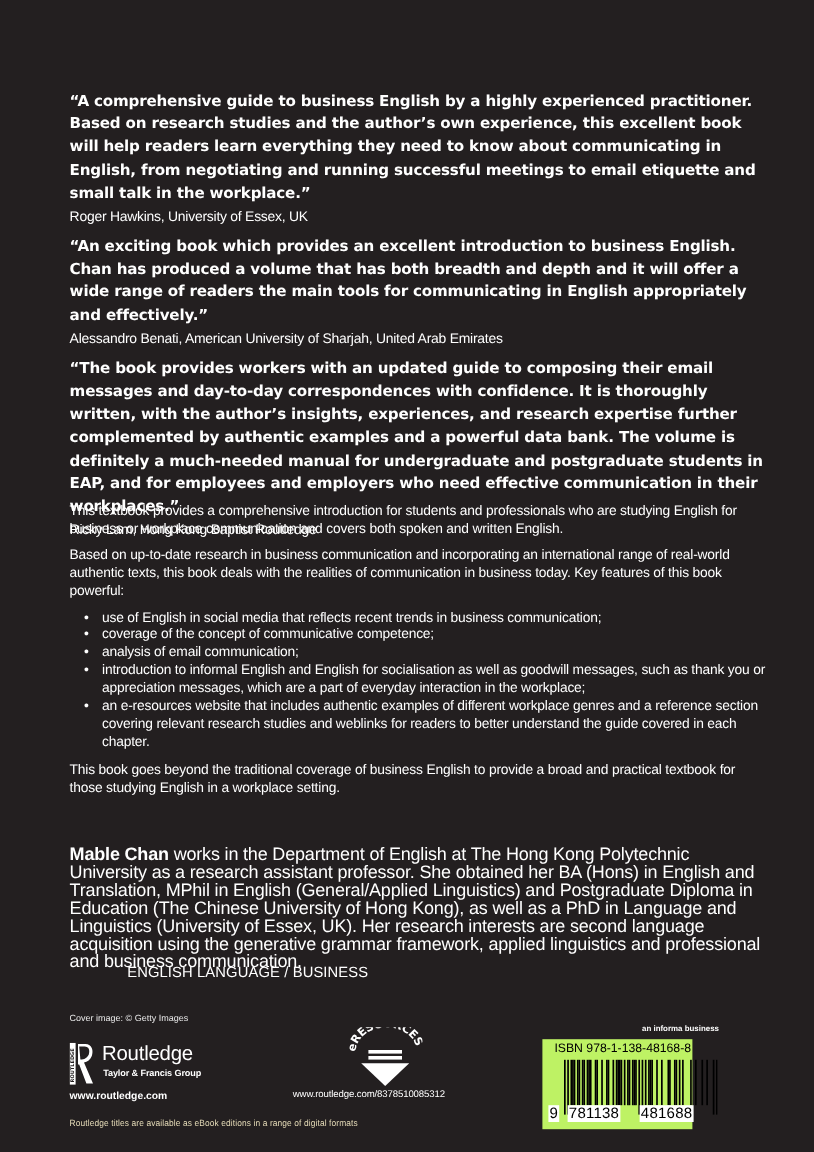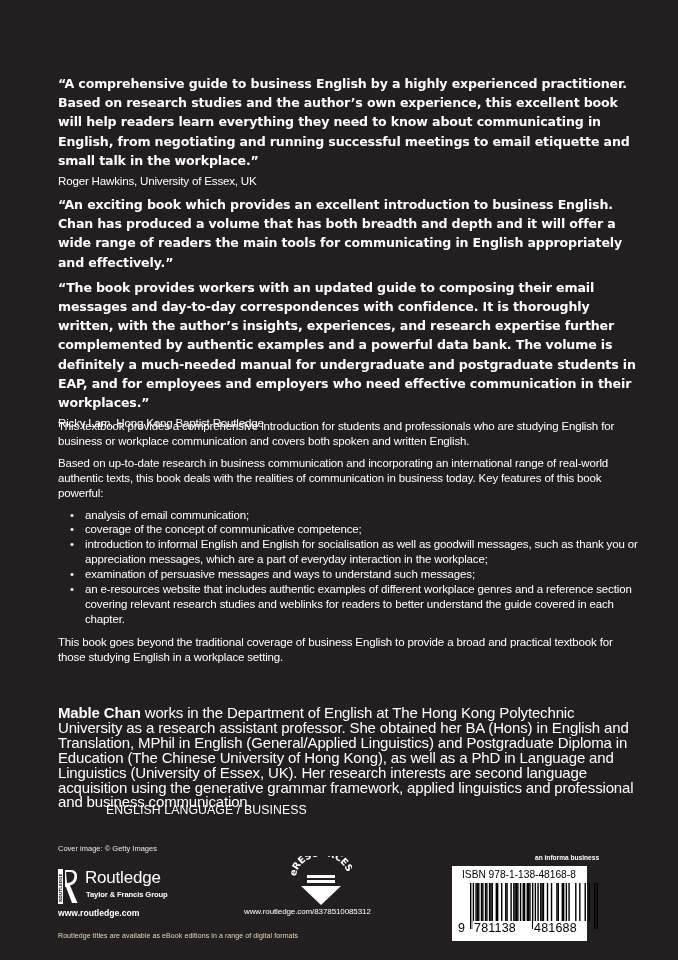--- a/index.html
+++ b/index.html
@@ -70,22 +70,22 @@
   .footer-note {
     position: absolute; left: 58px; top: 915px;
     font-family: "Liberation Sans", sans-serif; font-size: 7.6px; color: #e6dcb8;
     letter-spacing: 0.1px; transform: scaleX(0.92); transform-origin: left center;
   }
   .informa {
     position: absolute; left: 535px; top: 838px;
     font-family: "Liberation Sans", sans-serif; font-size: 6.6px; font-weight: bold;
   }
   .barcode-box {
-    position: absolute; left: 452px; top: 850px; width: 135px; height: 75px;
-    background: #ffffff; color: #000000;
+    position: absolute; left: 452px; top: 850px; width: 125px; height: 75px;
+    background: #bef264; color: #000000;
   }
   .isbn {
     position: absolute; left: 10px; top: 3px;
     font-family: "Liberation Sans", sans-serif; font-size: 10.2px; letter-spacing: 0px;
   }
   .bars { position: absolute; left: 18px; top: 17px; width: 128px; height: 46px; }
   .bar-digits {
     position: absolute; left: 2px; top: 55px; width: 148px;
     font-family: "Liberation Sans", sans-serif; font-size: 12.5px; letter-spacing: 0.2px;
   }
@@ -99,35 +99,36 @@
 
 <div class="page">
 
   <section class="quotes">
     <div class="quote">
       <p class="quote-text">“A comprehensive guide to business English by a highly experienced practitioner. Based on research studies and the author’s own experience, this excellent book will help readers learn everything they need to know about communicating in English, from negotiating and running successful meetings to email etiquette and small talk in the workplace.”</p>
       <p class="quote-attr">Roger Hawkins, University of Essex, UK</p>
     </div>
     <div class="quote">
       <p class="quote-text">“An exciting book which provides an excellent introduction to business English. Chan has produced a volume that has both breadth and depth and it will offer a wide range of readers the main tools for communicating in English appropriately and effectively.”</p>
+      <p class="quote-attr">Alessandro Benati, American University of Sharjah, United Arab Emirates</p>
     </div>
     <div class="quote">
       <p class="quote-text">“The book provides workers with an updated guide to composing their email messages and day-to-day correspondences with confidence. It is thoroughly written, with the author’s insights, experiences, and research expertise further complemented by authentic examples and a powerful data bank. The volume is definitely a much-needed manual for undergraduate and postgraduate students in EAP, and for employees and employers who need effective communication in their workplaces.”</p>
       <p class="quote-attr">Ricky Lam, Hong Kong Baptist Routledge</p>
     </div>
   </section>
 
   <section class="body-block">
     <p>This textbook provides a comprehensive introduction for students and professionals who are studying English for business or workplace communication and covers both spoken and written English.</p>
     <p>Based on up-to-date research in business communication and incorporating an international range of real-world authentic texts, this book deals with the realities of communication in business today. Key features of this book powerful:</p>
     <ul class="features">
+      <li>use of English in social media that reflects recent trends in business communication;</li>
+      <li>coverage of the concept of communicative competence;</li>
       <li>analysis of email communication;</li>
-      <li>coverage of the concept of communicative competence;</li>
       <li>introduction to informal English and English for socialisation as well as goodwill messages, such as thank you or appreciation messages, which are a part of everyday interaction in the workplace;</li>
-      <li>examination of persuasive messages and ways to understand such messages;</li>
       <li>an e-resources website that includes authentic examples of different workplace genres and a reference section covering relevant research studies and weblinks for readers to better understand the guide covered in each chapter.</li>
     </ul>
     <p>This book goes beyond the traditional coverage of business English to provide a broad and practical textbook for those studying English in a workplace setting.</p>
   </section>
 
   <p class="bio"><b>Mable Chan</b><span> works in the Department of English at The Hong Kong Polytechnic University as a research assistant professor. She obtained her BA (Hons) in English and Translation, MPhil in English (General/Applied Linguistics) and Postgraduate Diploma in Education (The Chinese University of Hong Kong), as well as a PhD in Language and Linguistics (University of Essex, UK). Her research interests are second language acquisition using the generative grammar framework, applied linguistics and professional and business communication.</span></p>
 
   <div class="subject">ENGLISH LANGUAGE / BUSINESS</div>
 
   <div class="cover-credit">Cover image: © Getty Images</div>

